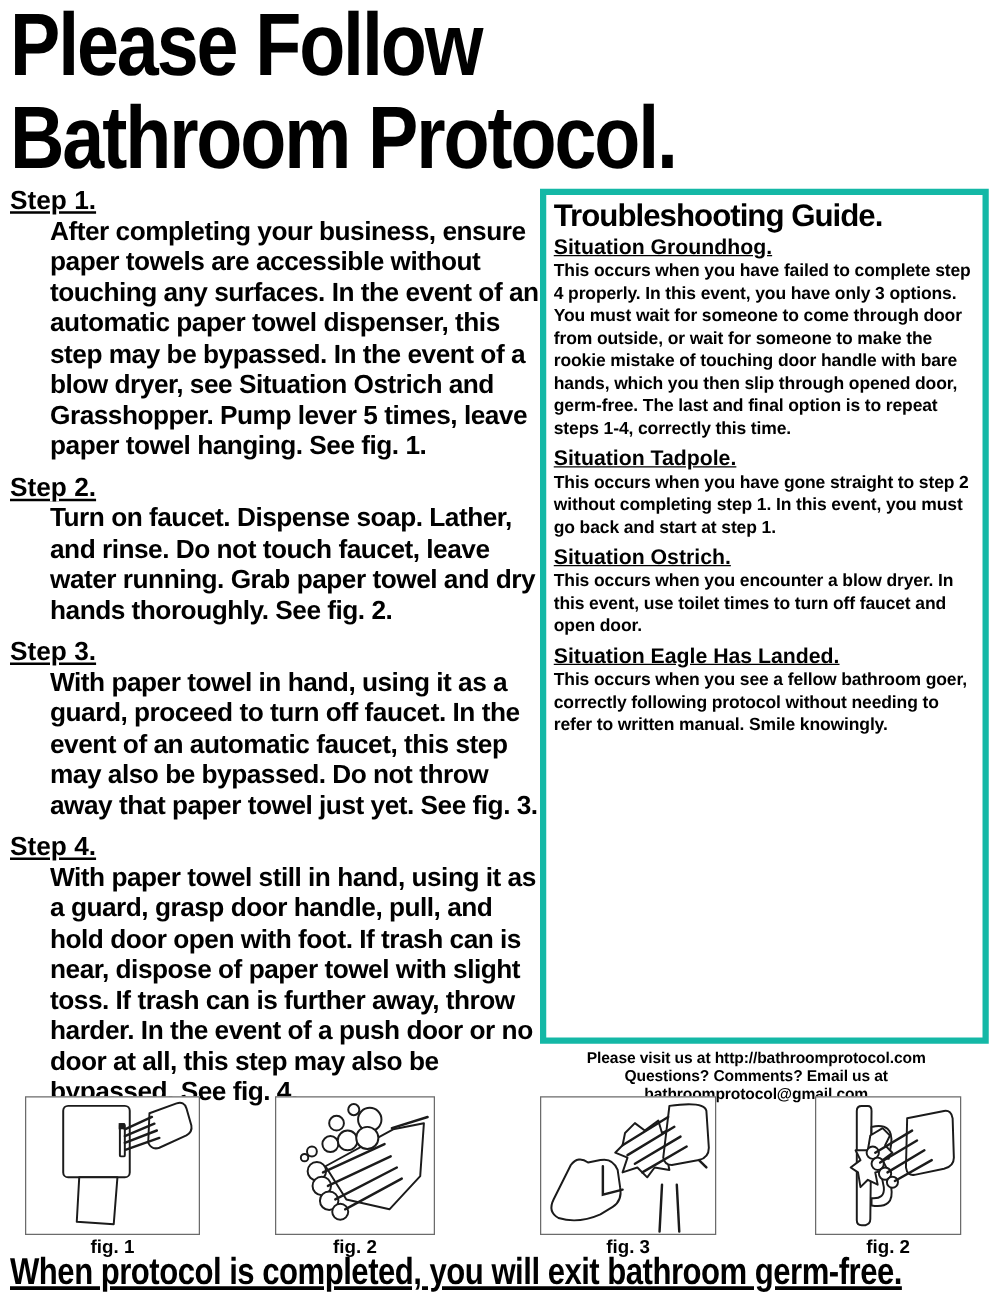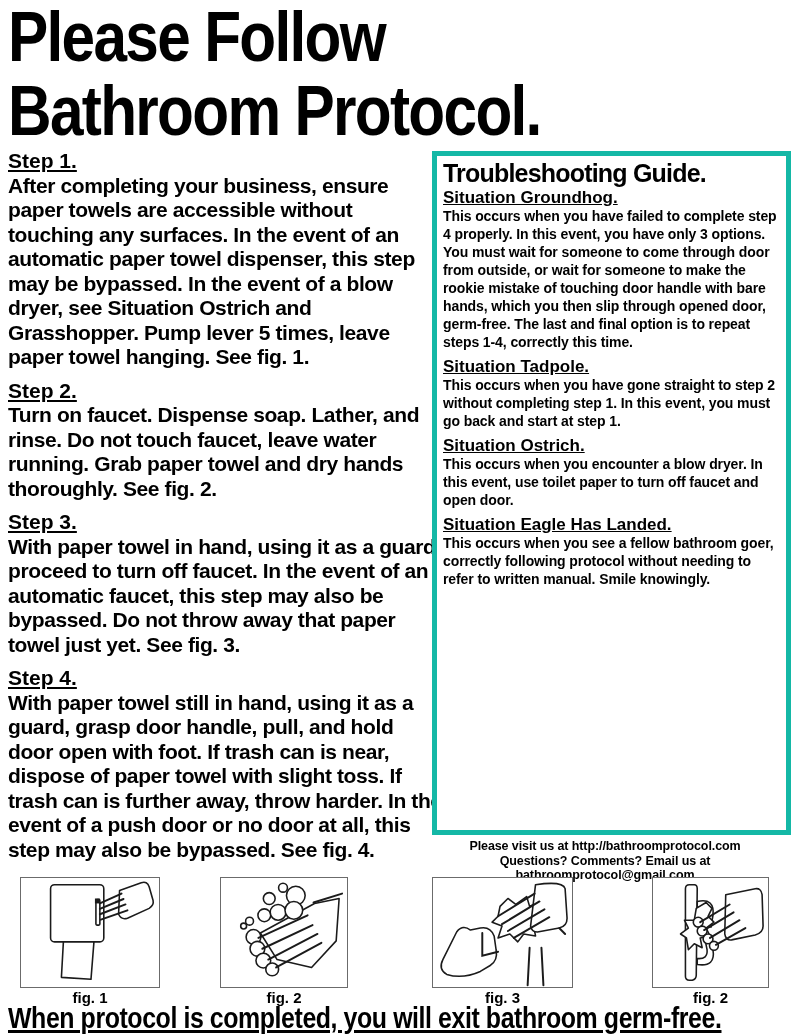--- a/index.html
+++ b/index.html
@@ -9,21 +9,21 @@
     color:#000; font-family:"Liberation Sans", sans-serif; font-weight:bold;
   }
   .title {
     position:absolute; left:8px; top:0px;
     transform:scaleX(0.85); transform-origin:0 0; white-space:nowrap;
     font-size:71px; line-height:74px; letter-spacing:-2px;
   }
   .left-col { position:absolute; left:8px; top:149px; width:434px; }
   .step { margin-bottom:9px; }
   .step-heading { font-size:21px; line-height:24.5px; text-decoration:underline; }
-  .step-body { font-size:21px; line-height:24.5px; letter-spacing:-0.4px; }
+  .step-body { font-size:21px; line-height:24.5px; letter-spacing:-0.4px;margin-left:32px; }
   .ts-box {
     position:absolute; left:432px; top:151px; width:359px; height:684px;
     border:5px solid #14b8a6; padding:2px 6px 0 6px; overflow:hidden; background:#fff;
   }
   .ts-heading { font-size:25px; line-height:30px; letter-spacing:-0.8px; }
   .ts-section { margin-bottom:6px; }
   .ts-sec-heading { font-size:17px; line-height:19px; text-decoration:underline; }
   .ts-sec-body { font-size:14px; line-height:18px; letter-spacing:-0.1px; }
   .contact {
     position:absolute; left:412px; top:839px; width:386px; text-align:center;
@@ -77,21 +77,21 @@
   <div class="ts-section">
     <div class="ts-sec-heading">Situation Groundhog.</div>
     <div class="ts-sec-body">This occurs when you have failed to complete step 4 properly. In this event, you have only 3 options. You must wait for someone to come through door from outside, or wait for someone to make the rookie mistake of touching door handle with bare hands, which you then slip through opened door, germ-free. The last and final option is to repeat steps 1-4, correctly this time.</div>
   </div>
   <div class="ts-section">
     <div class="ts-sec-heading">Situation Tadpole.</div>
     <div class="ts-sec-body">This occurs when you have gone straight to step 2 without completing step 1. In this event, you must go back and start at step 1.</div>
   </div>
   <div class="ts-section">
     <div class="ts-sec-heading">Situation Ostrich.</div>
-    <div class="ts-sec-body">This occurs when you encounter a blow dryer. In this event, use toilet paper to turn off faucet and open door.</div>
+    <div class="ts-sec-body">This occurs when you encounter a blow dryer. In this event, use toilet times to turn off faucet and open door.</div>
   </div>
   <div class="ts-section">
     <div class="ts-sec-heading">Situation Eagle Has Landed.</div>
     <div class="ts-sec-body">This occurs when you see a fellow bathroom goer, correctly following protocol without needing to refer to written manual. Smile knowingly.</div>
   </div>
 </div>
 
 <div class="contact">
   <div>Please visit us at http://bathroomprotocol.com</div>
   <div>Questions? Comments? Email us at bathroomprotocol@gmail.com</div>

